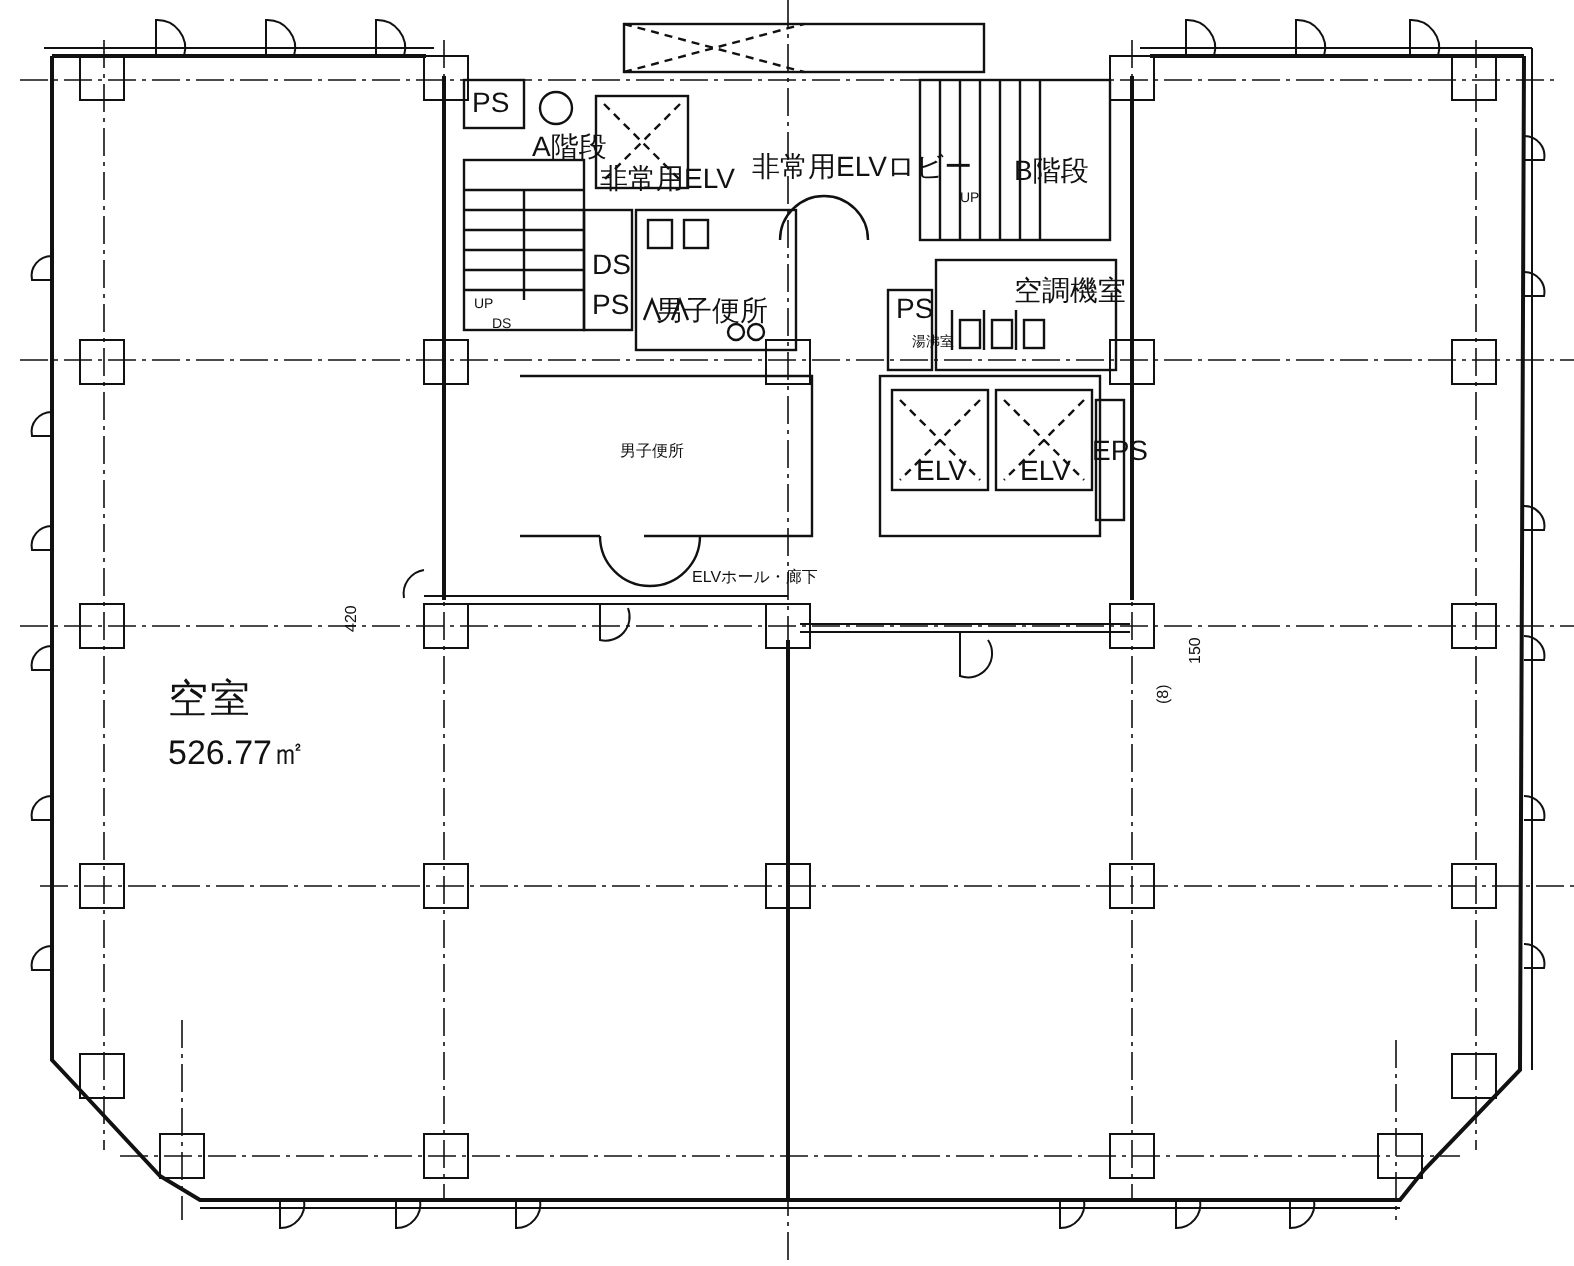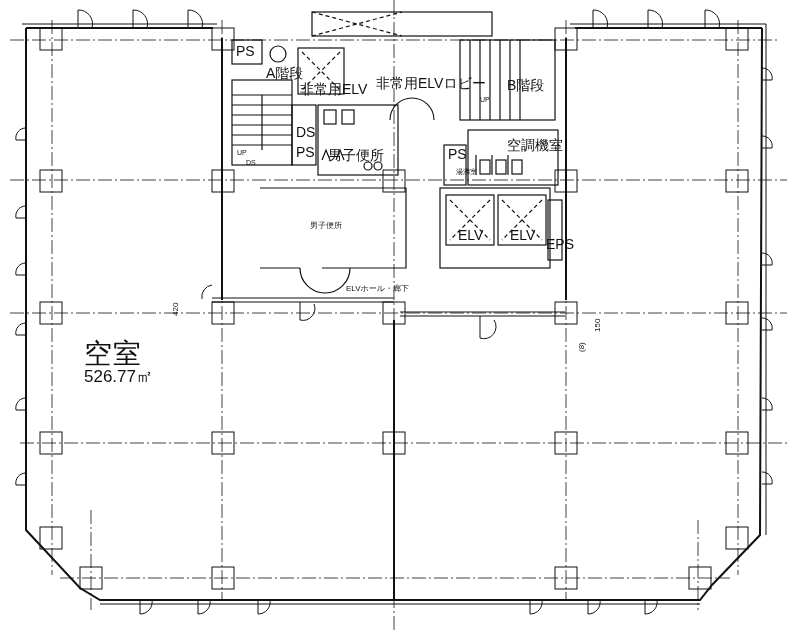--- a/index.html
+++ b/index.html
@@ -1,20 +1,20 @@
 <!DOCTYPE html>
 <html><head>
 <meta charset="utf-8">
 <style>
   html, body { margin:0; padding:0; background:#ffffff; }
   body { width:787px; height:633px; overflow:hidden; position:relative; font-family:"Liberation Sans", sans-serif; }
   #plan { position:absolute; left:0; top:0; width:787px; height:633px; }
   .lbl { position:absolute; color:#111; white-space:nowrap; line-height:1; }
   .room-lbl { font-size:14px; }
-  .big { font-size:28px; letter-spacing:1px; }
+  .big { font-size:20px; letter-spacing:1px; }
   .area { font-size:17px; }
   .dim { font-size:8px; }
   .vert { transform:rotate(-90deg); transform-origin:left top; }
 </style>
 </head>
 <body>
 
 <svg id="plan" viewBox="0 0 787 633" xmlns="http://www.w3.org/2000/svg">
   <g fill="none" stroke="#111" stroke-width="1">
 
@@ -188,20 +188,20 @@
 <span class="lbl room-lbl" style="left:480px;top:96px;font-size:7px;">UP</span>
 <span class="lbl room-lbl" style="left:296px;top:125px;">DS</span>
 <span class="lbl room-lbl" style="left:296px;top:145px;">PS</span>
 <span class="lbl room-lbl" style="left:328px;top:148px;">男子便所</span>
 <span class="lbl room-lbl" style="left:507px;top:138px;">空調機室</span>
 <span class="lbl room-lbl" style="left:448px;top:147px;">PS</span>
 <span class="lbl room-lbl" style="left:456px;top:168px;font-size:7px;">湯沸室</span>
 <span class="lbl room-lbl" style="left:310px;top:222px;font-size:8px;">男子便所</span>
 <span class="lbl room-lbl" style="left:458px;top:228px;">ELV</span>
 <span class="lbl room-lbl" style="left:510px;top:228px;">ELV</span>
-<span class="lbl room-lbl" style="left:546px;top:218px;margin-top:19px;">EPS</span>
+<span class="lbl room-lbl" style="left:546px;top:218px;">EPS</span>
 <span class="lbl room-lbl" style="left:346px;top:285px;font-size:8px;">ELVホール・廊下</span>
 <span class="lbl room-lbl" style="left:237px;top:149px;font-size:7px;">UP</span>
 <span class="lbl room-lbl" style="left:246px;top:159px;font-size:7px;">DS</span>
 
 <span class="lbl dim vert" style="left:172px;top:316px;">420</span>
 <span class="lbl dim vert" style="left:594px;top:332px;">150</span>
 <span class="lbl dim vert" style="left:578px;top:352px;">(8)</span>
 
 </body></html>

